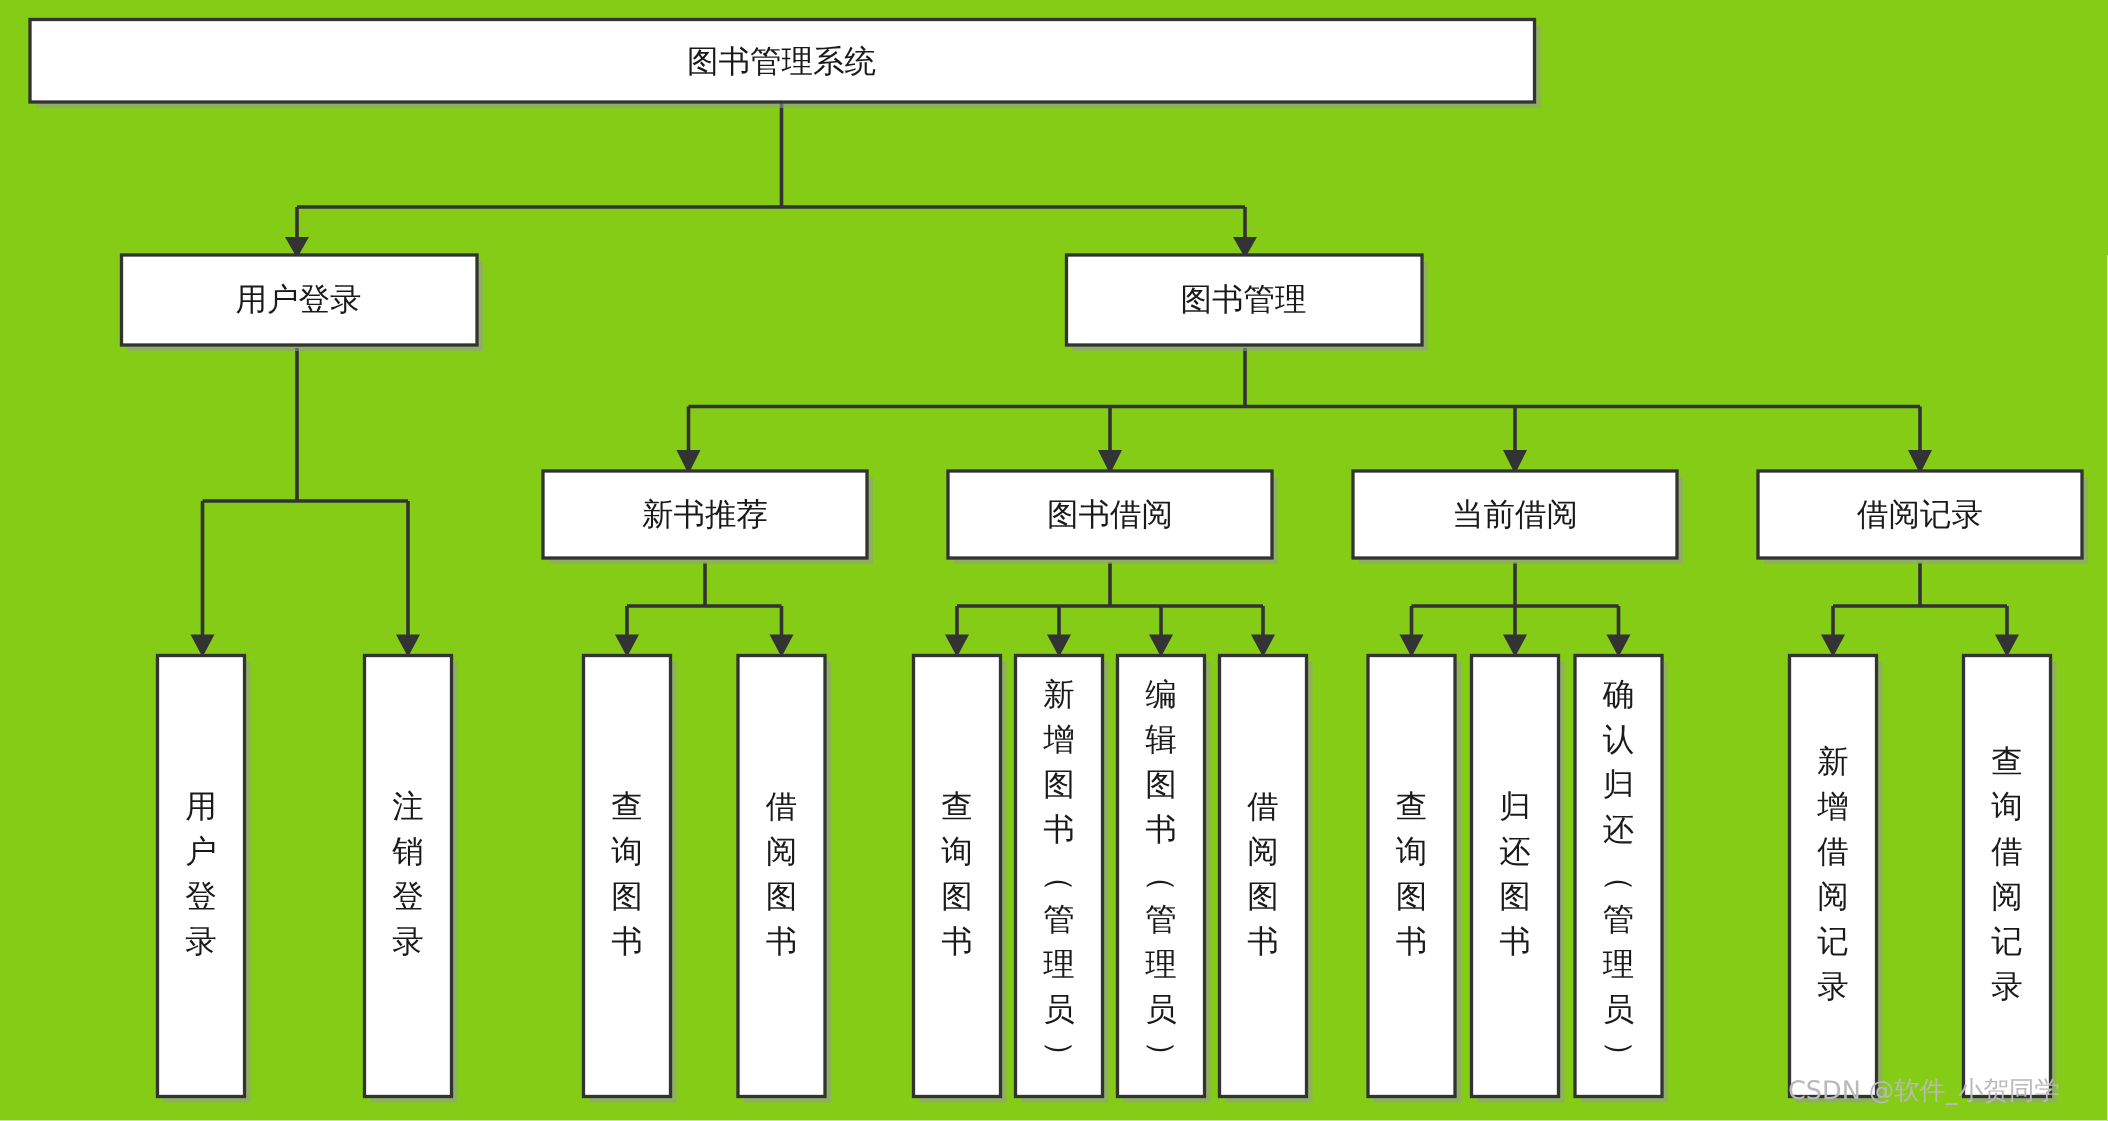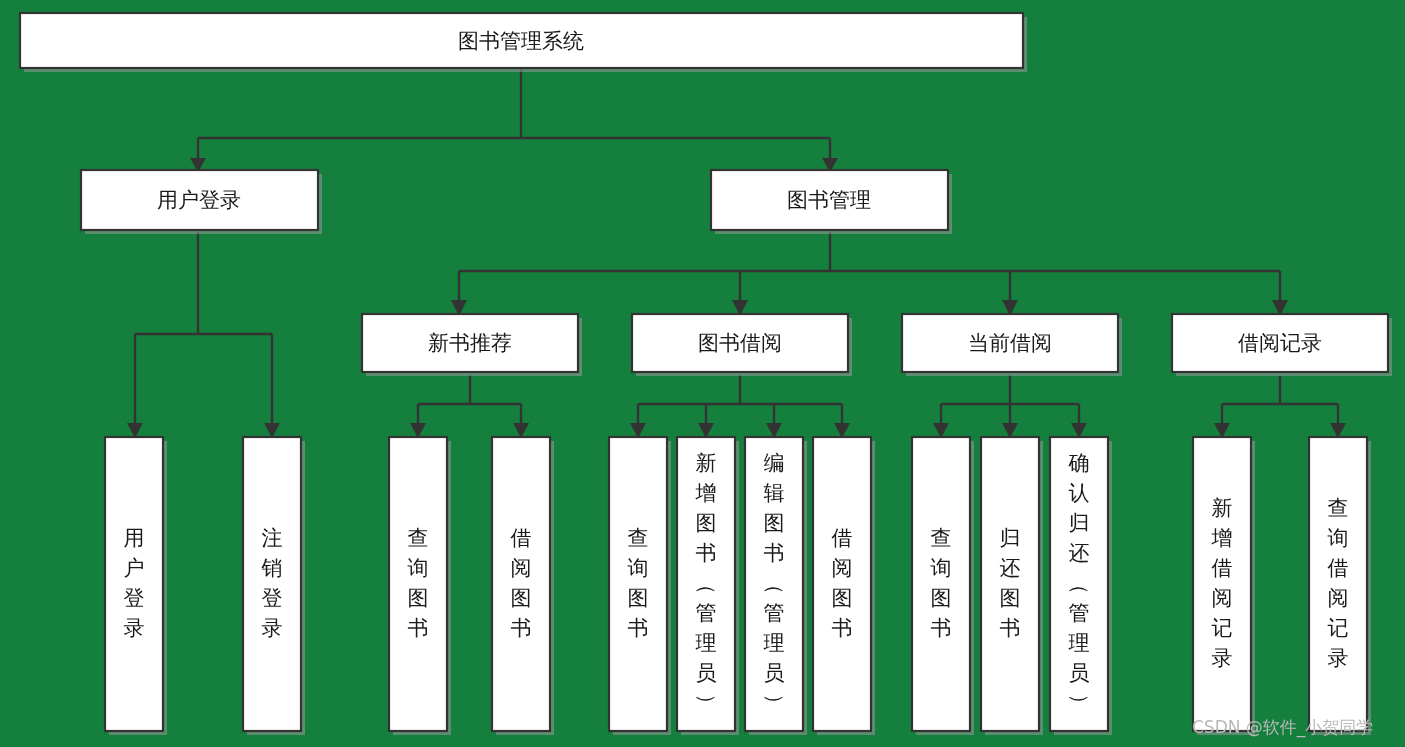--- a/index.html
+++ b/index.html
@@ -8,21 +8,21 @@
     padding: 0;
     background: #ffffff;
   }
   body {
     font-family: "DejaVu Sans", "Liberation Sans", sans-serif;
   }
   #diagram-root {
     position: relative;
     width: 1405px;
     height: 747px;
-    background: #15803d;
+    background: #84cc16;
     overflow: hidden;
   }
   svg.diagram-canvas {
     position: absolute;
     left: 0;
     top: 0;
     width: 1405px;
     height: 747px;
   }
   .node-box {

